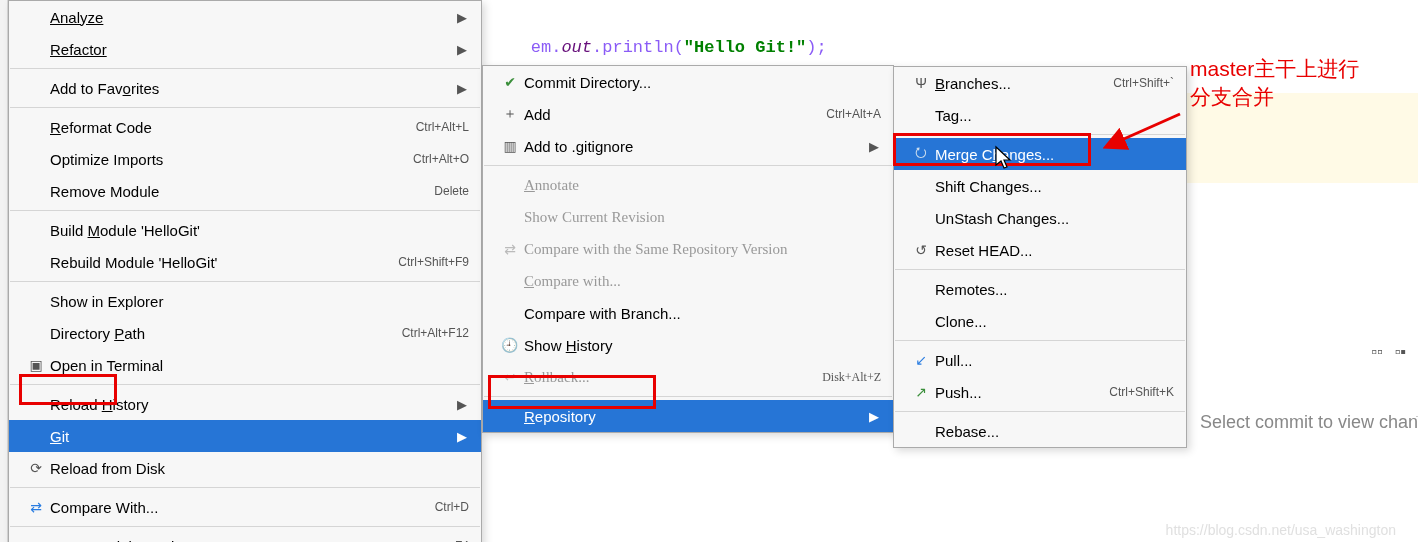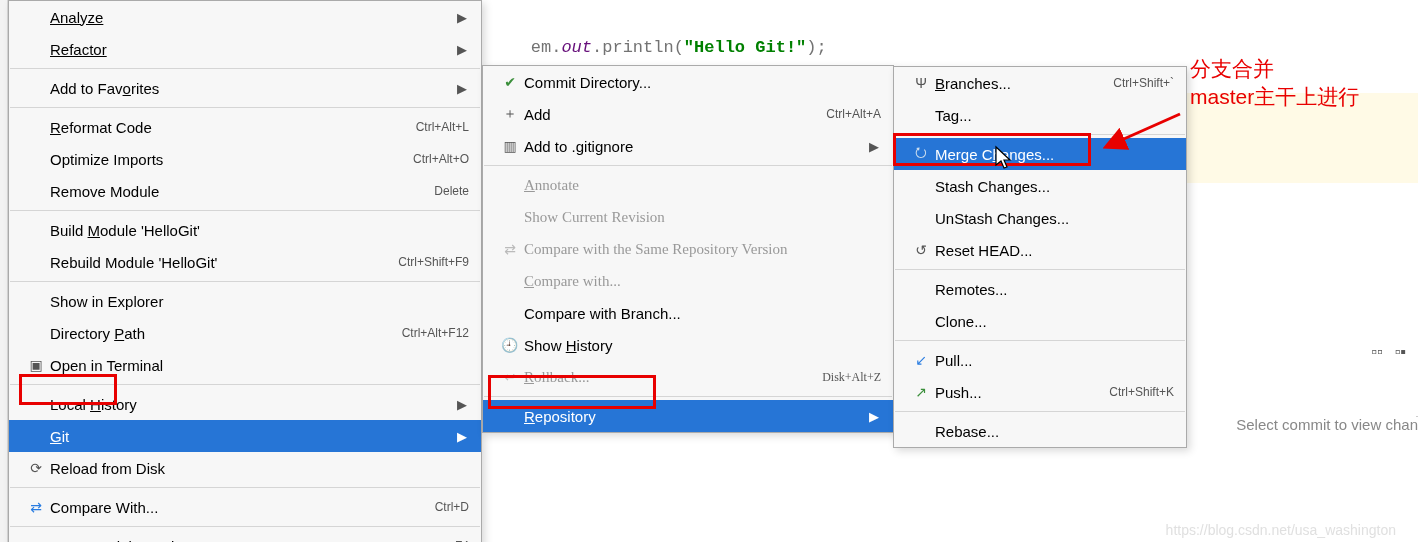--- a/index.html
+++ b/index.html
@@ -23,21 +23,21 @@
     padding-top: 3px;
   }
   .code-line {
     font-family: "Consolas", "Courier New", monospace;
     font-size: 17px;
     line-height: 30px;
     padding-left: 6px;
     white-space: pre;
   }
   .code-line.bg2 { background: #fffae6; }
-  .k-black  { color: #737373; }
+  .k-black  { color: #8b5cf6; }
   .k-purple { color: #660e7a; font-style: italic; }
   .k-green  { color: #008000; font-weight: bold; }
 
   
   .menu {
     position: absolute;
     background: #f7f7f7;
     border: 1px solid #aaa;
     box-shadow: 3px 3px 8px rgba(0,0,0,.15);
     font-size: 15px;
@@ -131,21 +131,21 @@
   }
   .right-toolbar {
     position: absolute;
     top: 8px; right: 10px;
     display: flex; gap: 12px; color: #555;
     font-size: 16px;
   }
   .right-msg {
     position: absolute;
     bottom: 12px; right: -2px;
-    color: #888; font-size: 15px;
+    color: #888; font-size: 18px;
   }
   .watermark {
     position: absolute;
     bottom: 4px; right: 22px;
     color: #e0e0e0; font-size: 14px;
   }
 
   .left-strip {
     position: absolute;
     left: 0; top: 0; width: 8px; height: 542px;
@@ -233,21 +233,21 @@
       <span class="lbl"><span>Directory </span><span class="u">P</span><span>ath</span></span>
       <span class="shortcut">Ctrl+Alt+F12</span>
     </div>
   <div class="item">
       <span class="icon">▣</span>
       <span class="lbl">Open in Terminal</span>
     </div>
   <div class="sep"></div>
   <div class="item">
       <span class="icon"></span>
-      <span class="lbl"><span>Local </span><span class="u">H</span><span>istory</span></span>
+      <span class="lbl"><span>Reload </span><span class="u">H</span><span>istory</span></span>
       <span class="sub">▶</span>
     </div>
   <div class="item selected">
       <span class="icon"></span>
       <span class="lbl"><span class="u">G</span><span>it</span></span>
       <span class="sub">▶</span>
     </div>
   <div class="item">
       <span class="icon">⟳</span>
       <span class="lbl">Reload from Disk</span>
@@ -330,21 +330,21 @@
       <span class="icon"></span>
       <span class="lbl">Tag...</span>
     </div>
   <div class="sep"></div>
   <div class="item selected">
       <span class="icon" style="color:#cde">⭮</span>
       <span class="lbl"><span>Merge C</span><span class="u">h</span><span>anges...</span></span>
     </div>
   <div class="item">
       <span class="icon"></span>
-      <span class="lbl">Stash Changes...</span>
+      <span class="lbl">Shift Changes...</span>
     </div>
   <div class="item">
       <span class="icon"></span>
       <span class="lbl">UnStash Changes...</span>
     </div>
   <div class="item">
       <span class="icon">↺</span>
       <span class="lbl">Reset HEAD...</span>
     </div>
   <div class="sep"></div>
@@ -371,22 +371,22 @@
       <span class="icon"></span>
       <span class="lbl">Rebase...</span>
     </div>
 </div>
 
 <div class="redbox git"></div>
 <div class="redbox repo"></div>
 <div class="redbox merge"></div>
 
 <div class="annotation">
+  <div>master主干上进行</div>
   <div>分支合并</div>
-  <div>master主干上进行</div>
 </div>
 <svg class="arrow" viewBox="0 0 80 40">
   <defs>
       <marker id="ah" markerWidth="8" markerHeight="8" refX="6" refY="4" orient="auto">
         <path d="M0,0 L8,4 L0,8 Z" fill="#e80000"></path>
       </marker>
     </defs>
   <line x1="78" y1="2" x2="6" y2="34" stroke="#e80000" stroke-width="3" marker-end="url(#ah)"></line>
 </svg>
 

